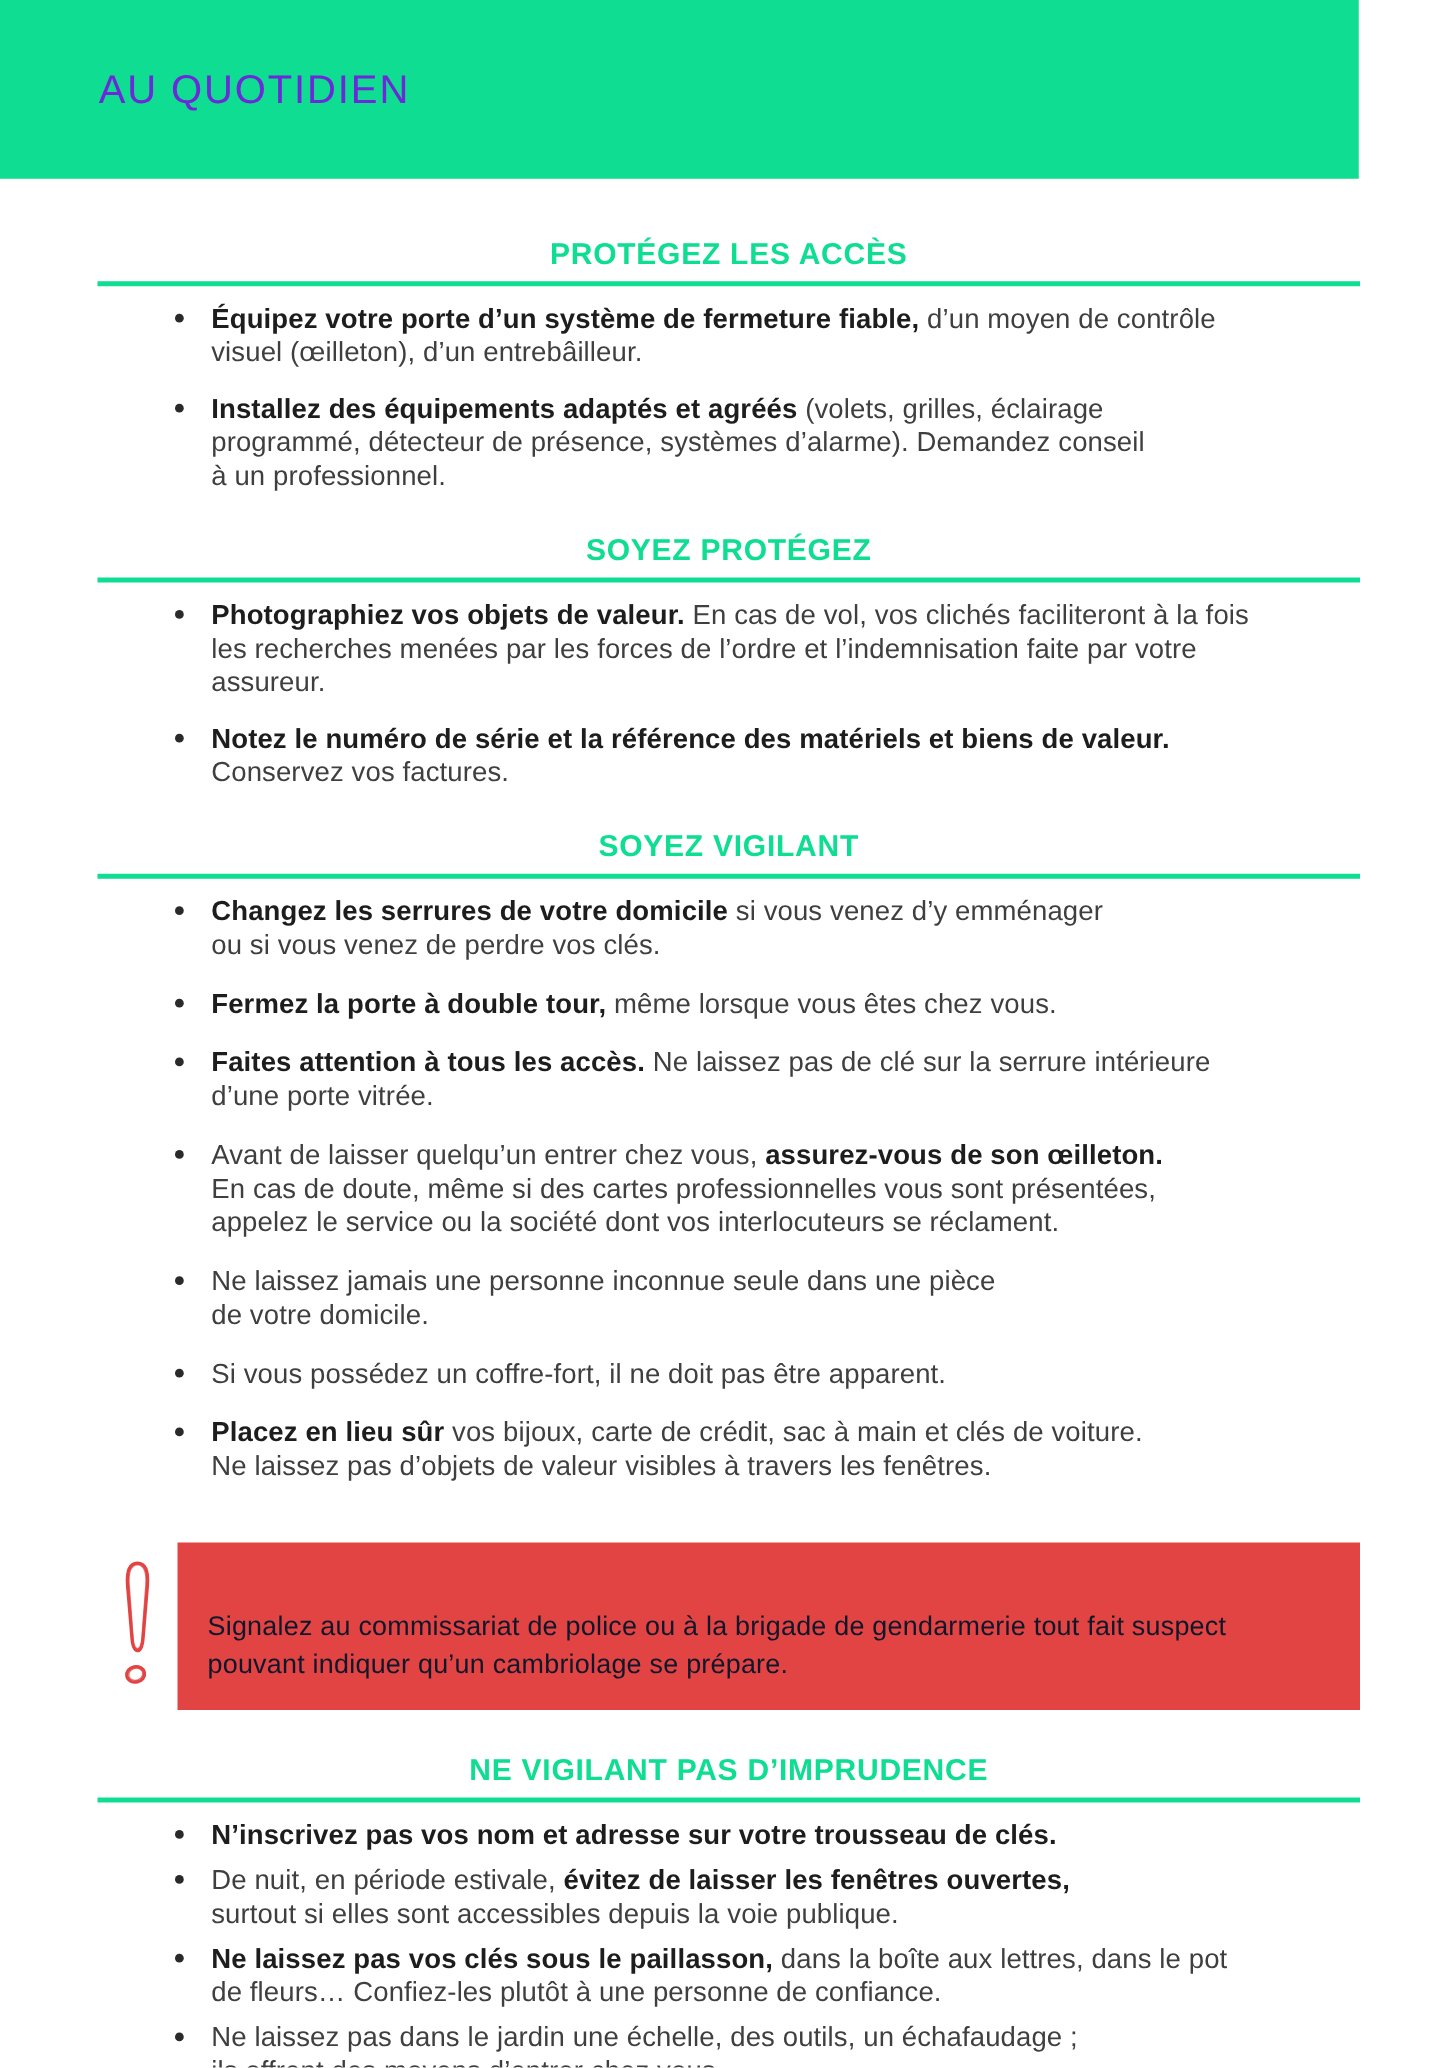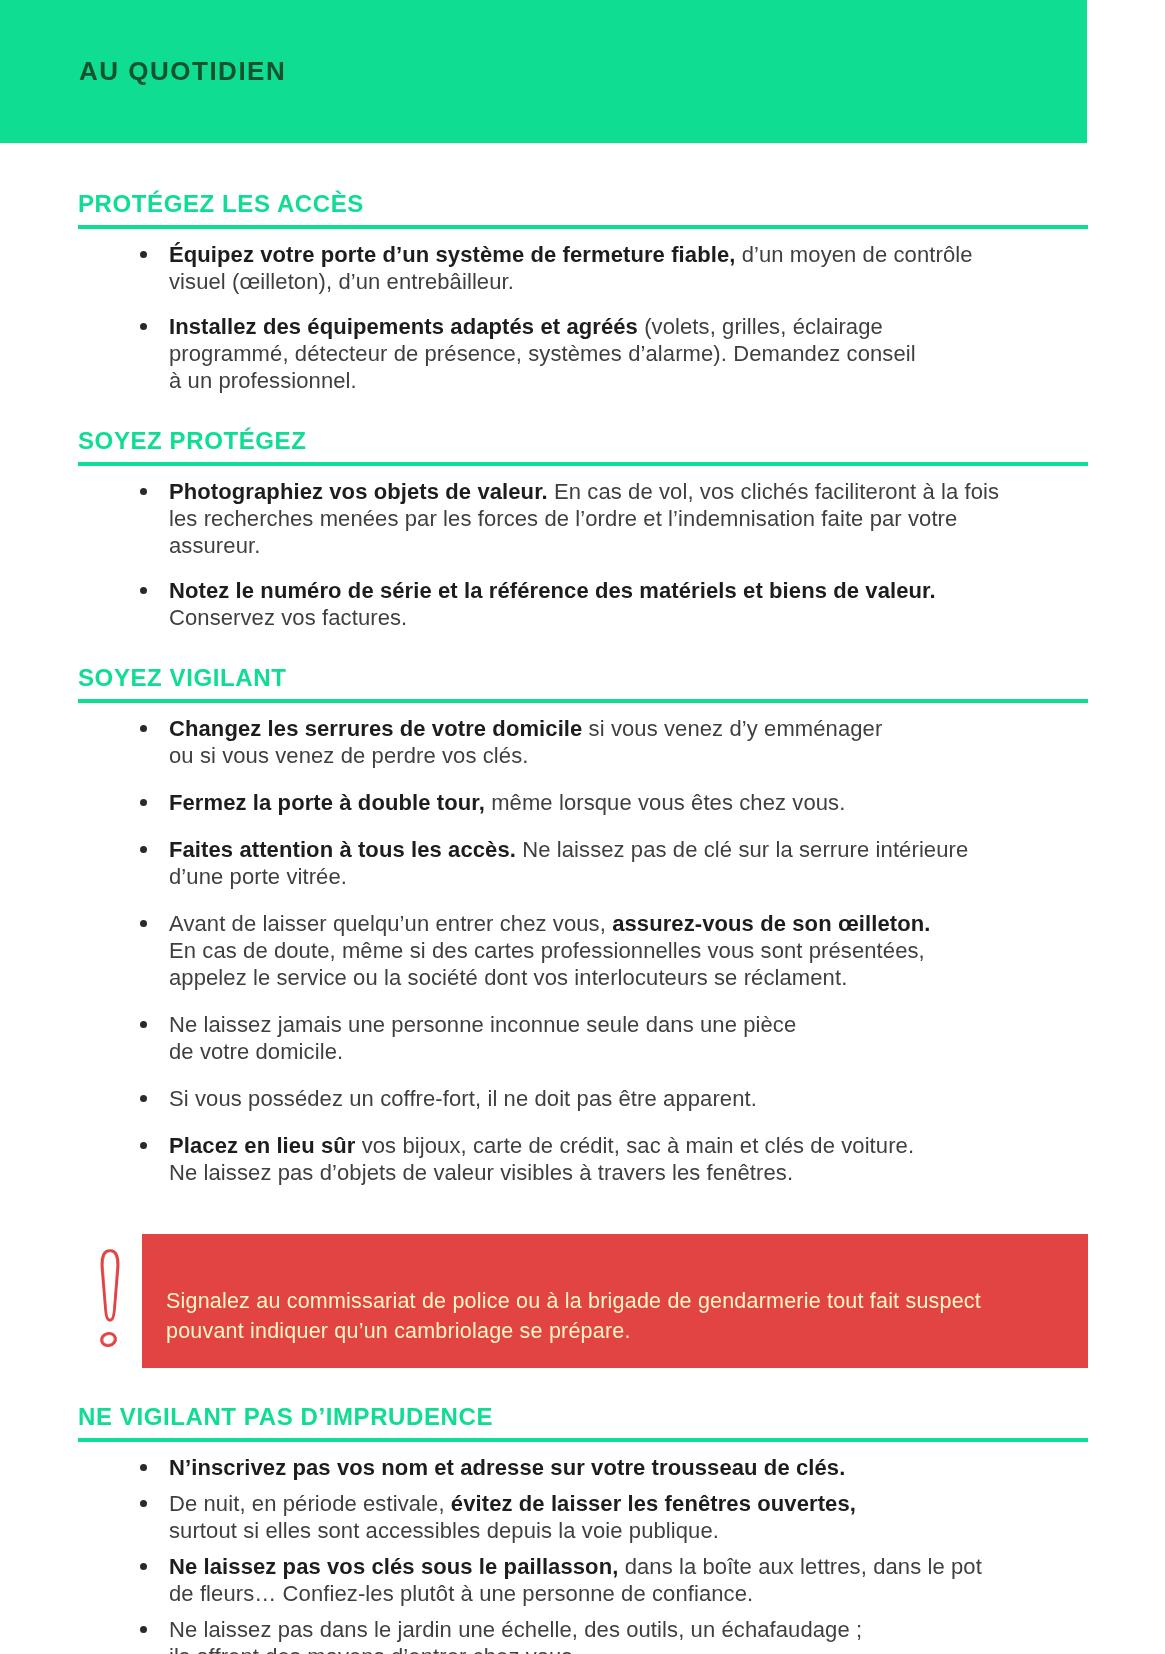--- a/index.html
+++ b/index.html
@@ -12,52 +12,52 @@
   body{
     width:1165px;height:1654px;position:relative;overflow:hidden;
     font-family:"Liberation Sans", sans-serif;
     -webkit-font-smoothing:antialiased;
   }
   .banner{
     width:1087px;height:143px;background:var(--green);
     display:flex;align-items:center;box-sizing:border-box;
   }
   .banner h1{
-    margin:0 0 0 79px;color:#14532d;font-size:26px;font-weight:700;
+    margin:0 0 0 79px;color:#6d28d9;font-size:32px;font-weight:400;
     letter-spacing:1.5px;
   }
   .content{
     width:1010px;margin:0 0 0 78px;
   }
   .section{margin-top:32px;}
   .section:first-child{margin-top:46px;}
   .section-heading{
     margin:0 0 6px 0;color:var(--green);font-size:24px;font-weight:700;
-    letter-spacing:0.6px;line-height:30px;
+    letter-spacing:0.6px;line-height:30px;text-align:center;
   }
   .section-rule{height:4px;background:var(--green);border:none;margin:0;}
   .bullet-list{list-style:none;margin:12px 0 0 0;padding:0;}
   .bullet{display:flex;align-items:flex-start;margin:0 0 18px 0;}
   .section[data-idx="2"] .bullet{margin-bottom:20px;}
   .section[data-idx="3"] .bullet{margin-bottom:9px;}
   .bullet-dot{
     flex:none;width:7px;height:7px;border-radius:50%;background:#2a2a2a;
     margin:10px 22px 0 62px;
   }
   .bullet-text{
     font-size:22px;line-height:27px;color:var(--ink);
     white-space:pre-line;letter-spacing:0.1px;
   }
   .bullet-text b{color:var(--ink-bold);font-weight:700;}
   .alert-row{display:flex;align-items:stretch;margin:48px 0 34px 0;}
   .alert-icon-col{
     flex:none;width:64px;display:flex;justify-content:center;align-items:center;
   }
   .alert-box{
-    flex:1;background:var(--red);color:#fef9c3;box-sizing:border-box;
+    flex:1;background:var(--red);color:#0f172a;box-sizing:border-box;
     padding:22px 15px 22px 24px;font-size:21.5px;line-height:30px;
     white-space:pre-line;letter-spacing:0.2px;
   }
 </style>
 </head>
 <body>
 
 <header class="banner">
   <h1>AU QUOTIDIEN</h1>
 </header>

